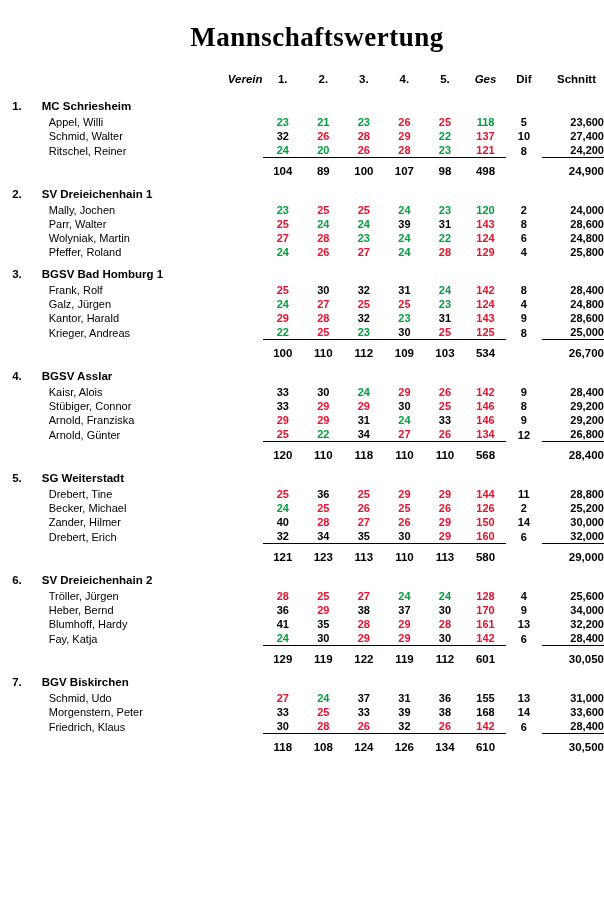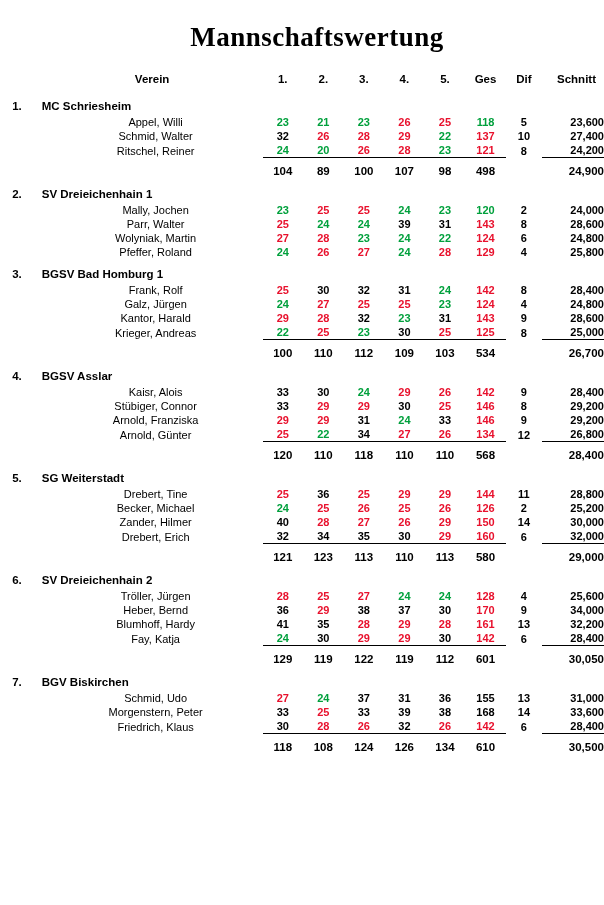--- a/index.html
+++ b/index.html
@@ -46,23 +46,23 @@
   th, td {
     padding: 0;
     vertical-align: bottom;
   }
   .hdr th {
     font-size: 11.5px;
     font-weight: bold;
     padding-bottom: 6px;
     padding-top: 14px;
   }
-  .hdr th.h-name { text-align: center; padding-left: 14px; }
+  .hdr th.h-name { text-align: right; padding-left: 14px; font-style: italic; }
   .hdr th.h-num  { text-align: center; }
-  .hdr th.h-ges  { text-align: center; }
+  .hdr th.h-ges  { text-align: center; font-style: italic; }
   .hdr th.h-dif  { text-align: center; }
   .hdr th.h-schn { text-align: right; padding-right: 8px; }
 
   tr.team-row td {
     font-size: 11.5px;
     font-weight: bold;
     padding-top: 9px;
     padding-bottom: 3px;
   }
   td.rank {
@@ -74,21 +74,21 @@
   td.team-name {
     text-align: left;
     padding-left: 14px;
   }
   tr.player-row td {
     font-size: 11px;
     padding-top: 1px;
     padding-bottom: 1px;
   }
   td.player-name {
-    text-align: center;
+    text-align: left;
     padding-left: 21px;
     margin-top: 15px;
   }
   td.num {
     text-align: center;
     font-weight: bold;
   }
   td.schnitt {
     text-align: right;
     padding-right: 0;

